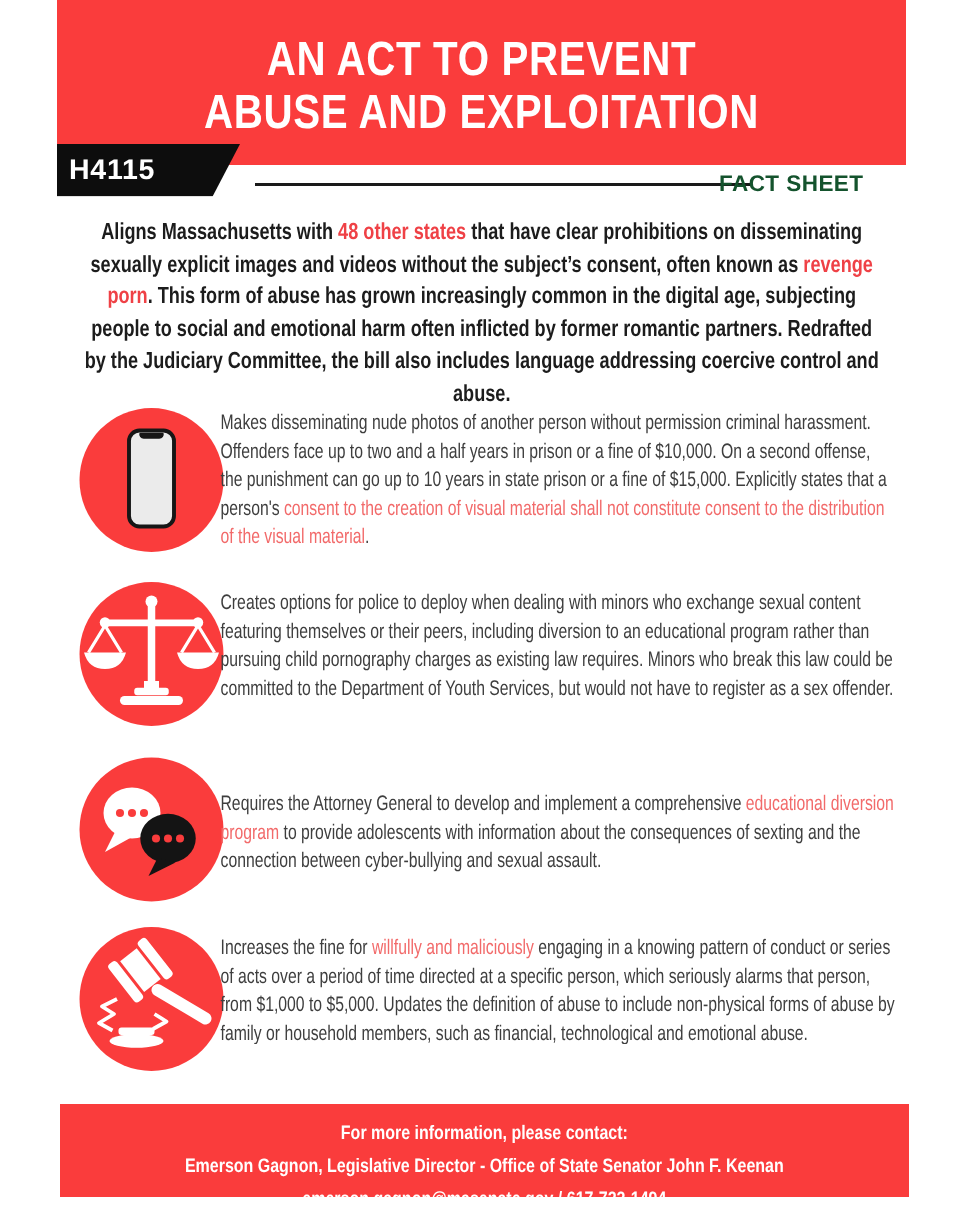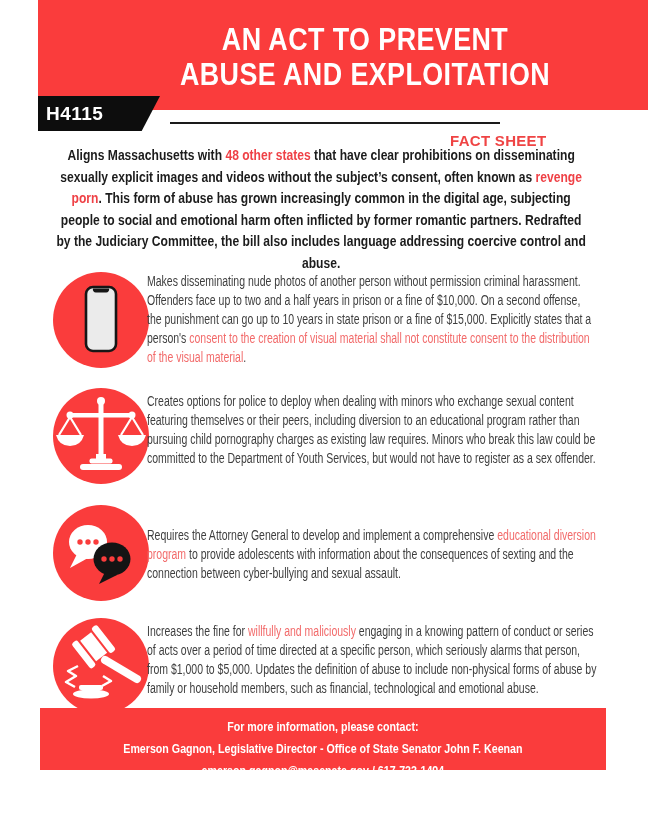--- a/index.html
+++ b/index.html
@@ -1,32 +1,32 @@
 <!DOCTYPE html>
 <html style="--c-red: #fa3c3c; --c-accent_intro: #ef4146; --c-accent_body: #f26a6a; --c-text_dark: #1c1c1c; --c-body_text: #3e3e3e; --c-badge_black: #0d0d0d;"><head>
 <meta charset="utf-8">
 <style>
   html,body{margin:0;padding:0;background:#ffffff;}
   .page{position:relative;width:649px;height:820px;background:#fff;overflow:hidden;
         font-family:"Liberation Sans", sans-serif;}
 
   
   .banner{position:absolute;left:38px;top:0;width:566px;height:110px;
-          background:var(--c-red,#fa3c3c);padding-left:44px;}
+          background:var(--c-red,#fa3c3c);}
   .title{padding-top:22px;text-align:center;color:#fff;font-weight:700;
          font-size:32px;line-height:35px;transform:scaleX(0.84);
          transform-origin:50% 0;letter-spacing:0.5px;}
   .badge{position:absolute;left:38px;top:96px;width:122px;height:35px;
          background:#0d0d0d;clip-path:polygon(0 0,100% 0,85% 100%,0 100%);
          color:#fff;font-weight:700;font-size:19px;line-height:35px;
          padding-left:0;z-index:3;}
   .badge span{display:inline-block;padding-left:8px;letter-spacing:0.5px;}
   .divider{position:absolute;left:170px;top:122px;width:330px;height:2px;background:#1a1a1a;}
-  .factsheet{position:absolute;left:450px;top:132px;width:155px;text-align:left;
-             color:#ef4444;font-weight:700;font-size:15px;letter-spacing:0.3px;}
+  .factsheet{position:absolute;left:450px;top:114px;width:155px;text-align:center;
+             color:#14532d;font-weight:700;font-size:15px;letter-spacing:0.3px;}
 
   
   .intro{position:absolute;left:54px;top:144px;width:685px;
          transform:scaleX(0.78);transform-origin:0 0;
          text-align:center;font-weight:700;font-size:15.5px;line-height:21.5px;
          color:var(--c-text_dark,#1c1c1c);}
   .intro .accent{color:var(--c-accent_intro,#ef4146);}
 
   
   .iconwrap{position:absolute;left:53px;width:96px;height:96px;border-radius:50%;
@@ -35,21 +35,21 @@
   .bodytext{position:absolute;left:147px;width:600px;
             transform:scaleX(0.75);transform-origin:0 0;
             font-size:14px;line-height:19px;color:var(--c-body_text,#3e3e3e);}
   .bodytext .accent{color:var(--c-accent_body,#f26a6a);}
   .icon1{top:272px;} .txt1{top:272px;}
   .icon2{top:388px;} .txt2{top:392px;}
   .icon3{top:505px;} .txt3{top:526px;}
   .icon4{top:618px;} .txt4{top:622px;}
 
   
-  .footer{position:absolute;left:40px;top:708px;width:566px;height:62px;
+  .footer{position:absolute;left:40px;top:736px;width:566px;height:62px;
           background:var(--c-red,#fa3c3c);}
   .footer-inner{position:absolute;left:0;top:8px;width:690px;
                 transform:scaleX(0.82);transform-origin:0 0;
                 text-align:center;color:#fff;font-weight:700;
                 font-size:13px;line-height:22px;}
 </style>
 </head>
 <body>
 
 <div class="page">

